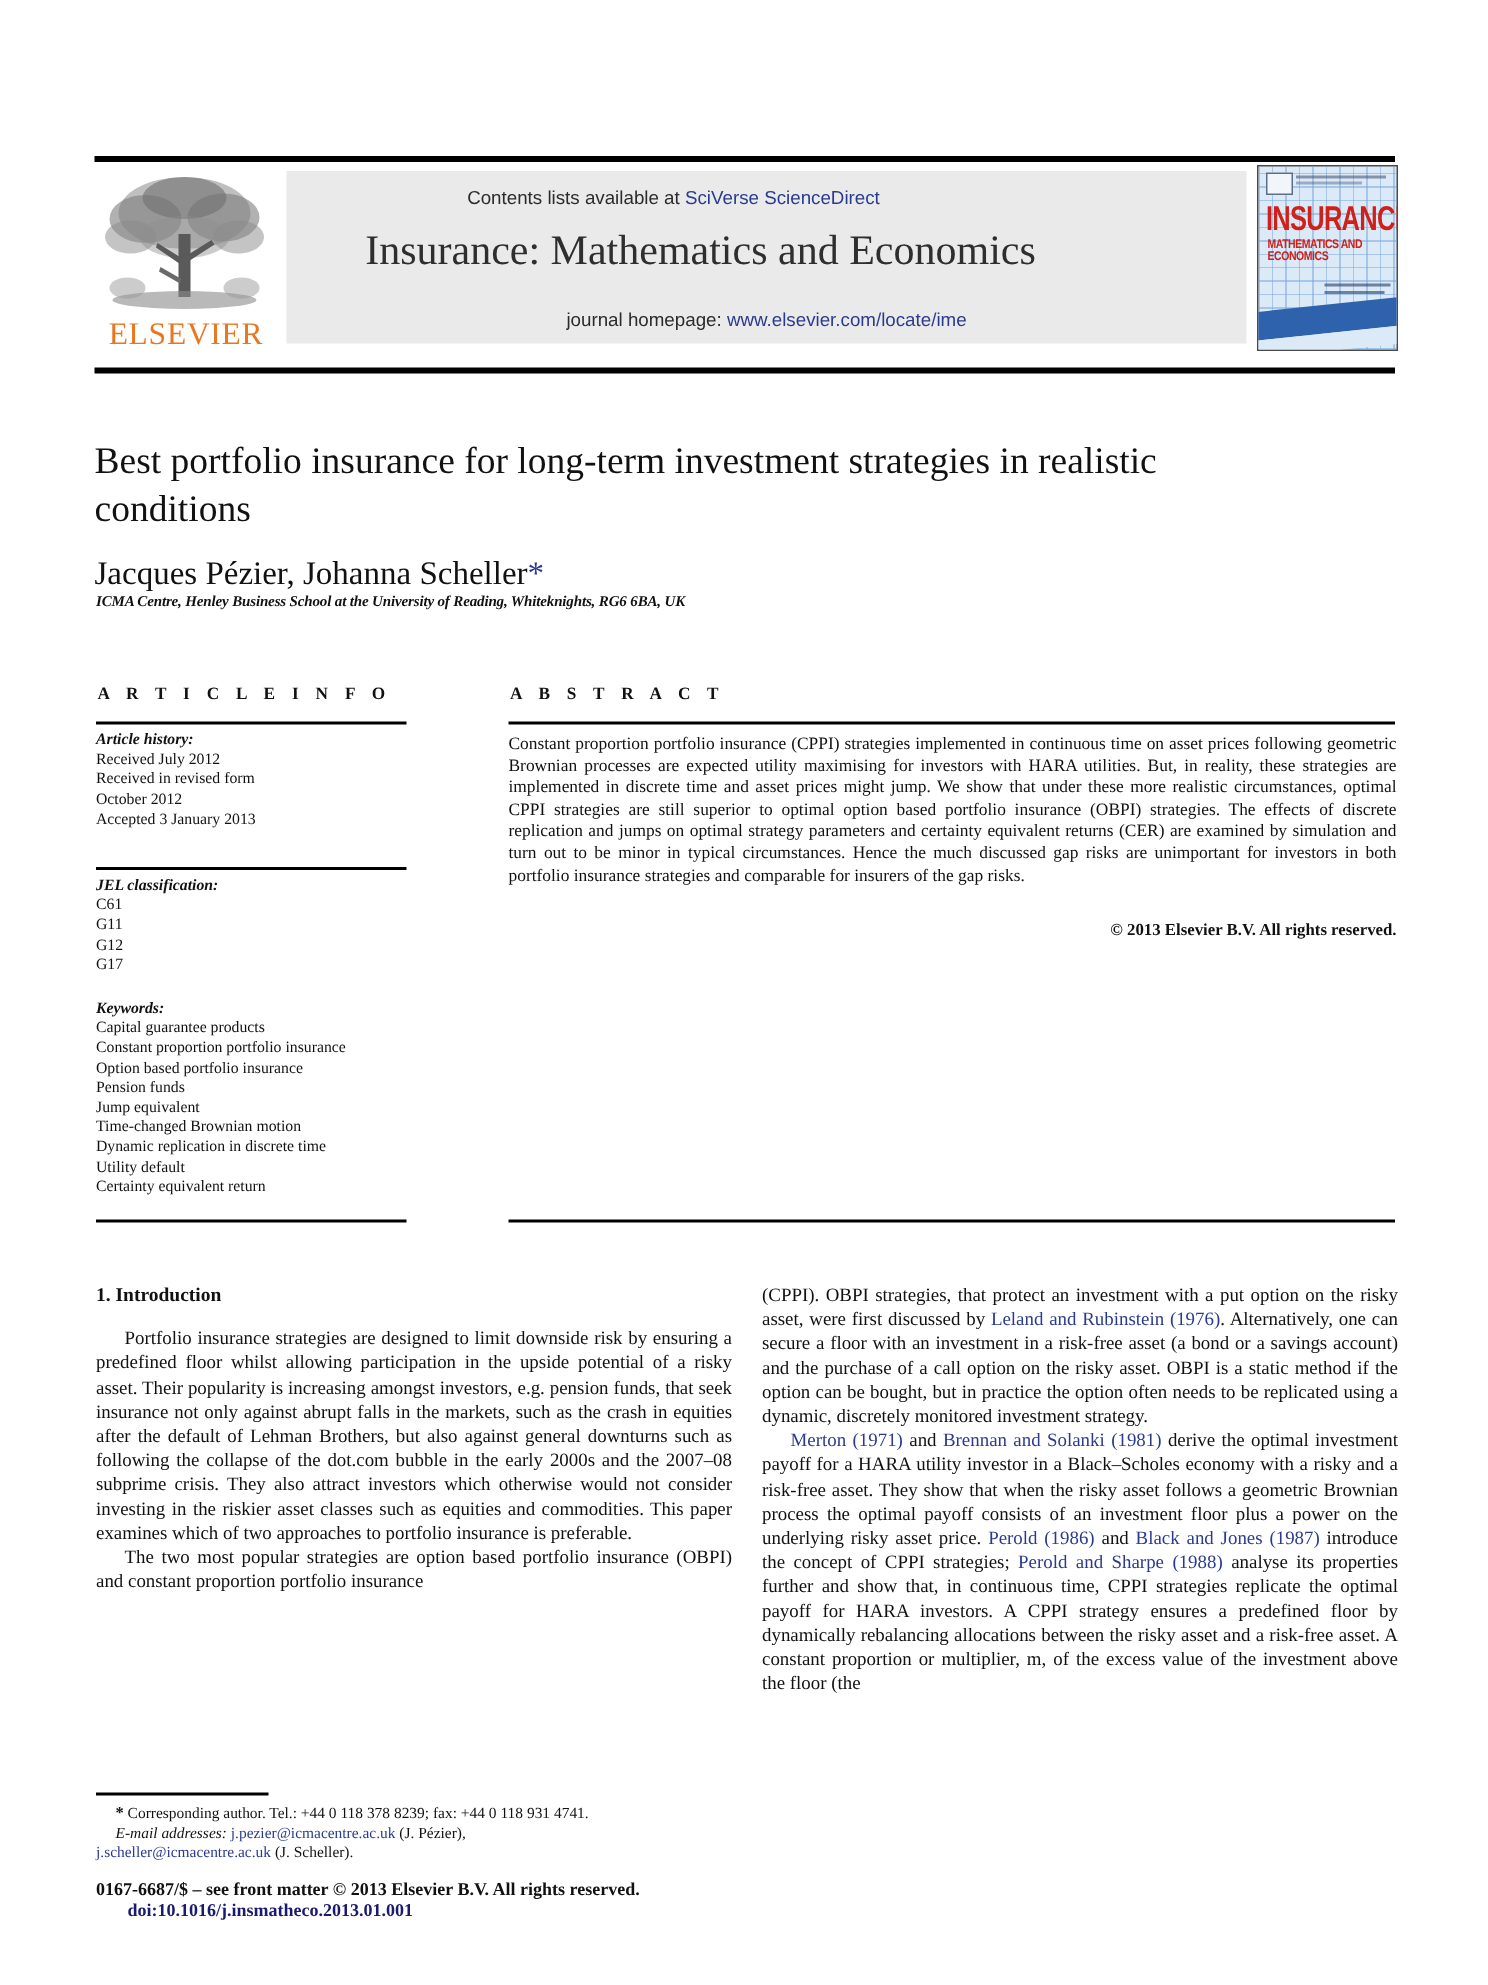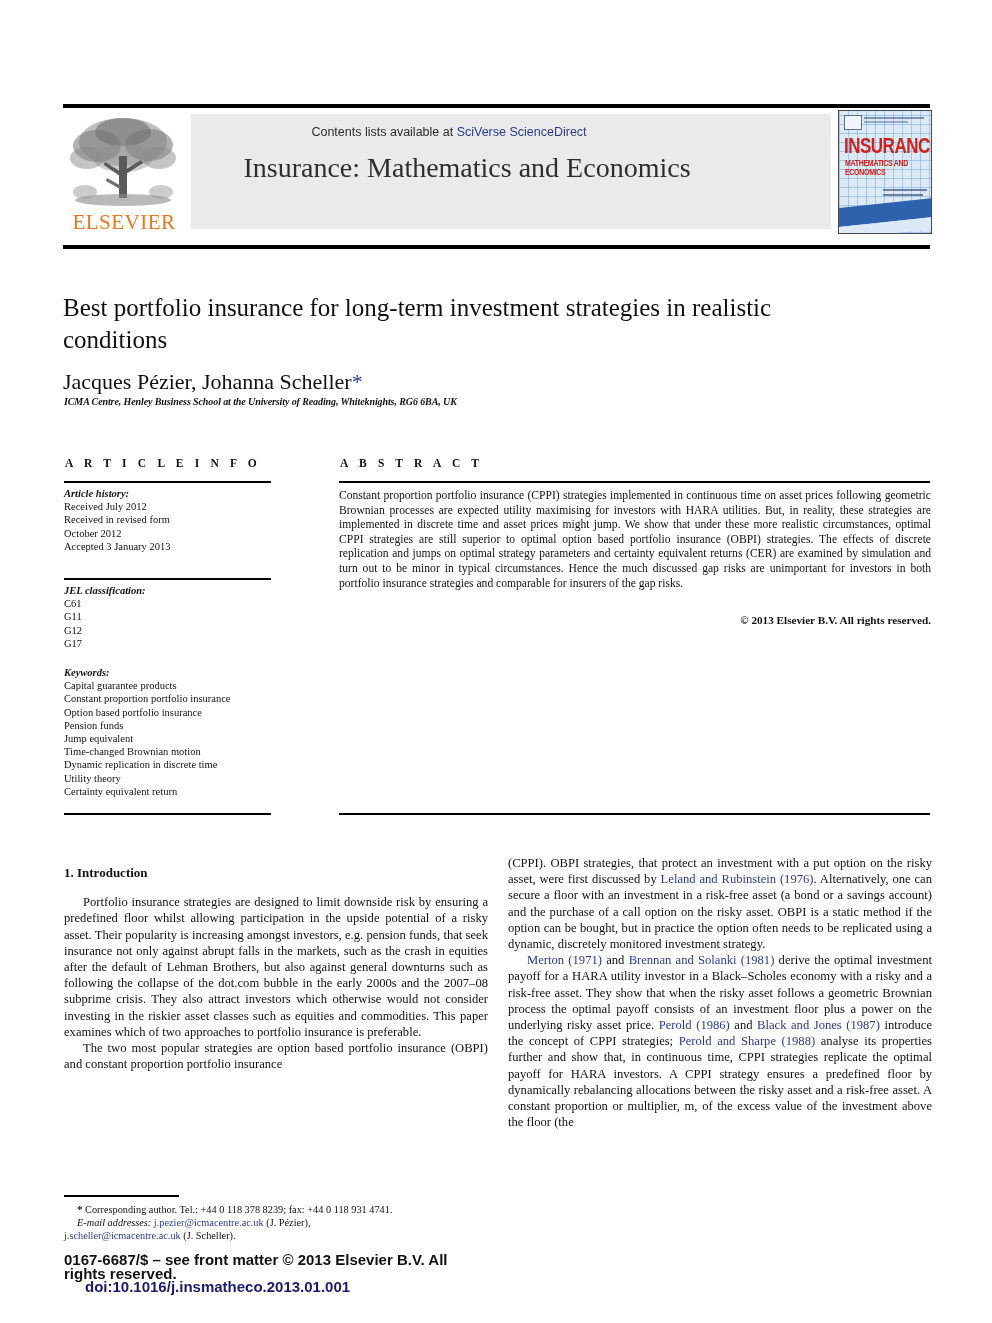--- a/index.html
+++ b/index.html
@@ -340,21 +340,21 @@
     text-align: justify;
     color: #111;
   }
   .col-left  { left: 64px;  top: 855px; }
   .col-right { left: 508px; top: 855px; }
 
   .sec-title {
     font-family: "Liberation Serif", serif;
     font-weight: bold;
     font-size: 13px;
-    margin: 10px 0 13px 0;
+    margin: 0 0 13px 0;
     text-align: left;
   }
   .para {
     margin: 0;
     text-indent: 19px;
   }
   .para.cont { text-indent: 0; }
   .cite { color: #2a3b8f; }
 
   
@@ -383,23 +383,23 @@
   }
   .footnote .fn-emails-label {
     font-style: italic;
   }
   .email { color: #2a3b8f; }
 
   .imprint {
     position: absolute;
     left: 64px; top: 1253px;
     width: 424px;
-    font-family: Liberation Sans, sans-serif;
-    font-weight: bold;
-    font-size: 15px;
+    font-family: Liberation Serif, serif;
+    font-weight: bold;
+    font-size: 12px;
     line-height: 13.5px;
     color: #111;
   }
   .doi { color: #1a1a6e; display: block; margin-left: 21px; }
 </style>
 </head>
 <body>
 
 <div class="page">
 
@@ -427,20 +427,23 @@
         <ellipse cx="94" cy="80" rx="12" ry="7" fill="#9a9a9a" opacity="0.5"></ellipse>
       </svg>
       <div class="elsevier-word">ELSEVIER</div>
     </div>
 
     <div class="banner">
       <div class="banner-contents">
         <span>Contents lists available at </span><span class="sd-link">SciVerse ScienceDirect</span>
       </div>
       <div class="banner-title">Insurance: Mathematics and Economics</div>
+      <div class="banner-homepage">
+        <span>journal homepage: </span><span class="hp-link">www.elsevier.com/locate/ime</span>
+      </div>
     </div>
 
     <div class="cover">
       <div class="cover-grid"></div>
       <div class="cover-badge"></div>
       <div class="cover-topline"></div>
       <div class="cover-topline2"></div>
       <div class="cover-title">INSURANCE</div>
       <div class="cover-sub">MATHEMATICS AND ECONOMICS</div>
       <div class="cover-smalltext1"></div>
@@ -484,21 +487,21 @@
 
   <div class="info-col info-keywords">
     <span class="info-label">Keywords:</span>
     <span class="info-line">Capital guarantee products</span>
     <span class="info-line">Constant proportion portfolio insurance</span>
     <span class="info-line">Option based portfolio insurance</span>
     <span class="info-line">Pension funds</span>
     <span class="info-line">Jump equivalent</span>
     <span class="info-line">Time-changed Brownian motion</span>
     <span class="info-line">Dynamic replication in discrete time</span>
-    <span class="info-line">Utility theory</span>
+    <span class="info-line">Utility default</span>
     <span class="info-line">Certainty equivalent return</span>
   </div>
 
   <div class="abstract">Constant proportion portfolio insurance (CPPI) strategies implemented in continuous time on asset prices following geometric Brownian processes are expected utility maximising for investors with HARA utilities. But, in reality, these strategies are implemented in discrete time and asset prices might jump. We show that under these more realistic circumstances, optimal CPPI strategies are still superior to optimal option based portfolio insurance (OBPI) strategies. The effects of discrete replication and jumps on optimal strategy parameters and certainty equivalent returns (CER) are examined by simulation and turn out to be minor in typical circumstances. Hence the much discussed gap risks are unimportant for investors in both portfolio insurance strategies and comparable for insurers of the gap risks.</div>
   <div class="abstract-copyright">© 2013 Elsevier B.V. All rights reserved.</div>
 
   <div class="col col-left">
     <div class="sec-title">1. Introduction</div>
     <p class="para">Portfolio insurance strategies are designed to limit downside risk by ensuring a predefined floor whilst allowing participation in the upside potential of a risky asset. Their popularity is increasing amongst investors, e.g. pension funds, that seek insurance not only against abrupt falls in the markets, such as the crash in equities after the default of Lehman Brothers, but also against general downturns such as following the collapse of the dot.com bubble in the early 2000s and the 2007–08 subprime crisis. They also attract investors which otherwise would not consider investing in the riskier asset classes such as equities and commodities. This paper examines which of two approaches to portfolio insurance is preferable.</p>
     <p class="para">The two most popular strategies are option based portfolio insurance (OBPI) and constant proportion portfolio insurance</p>

